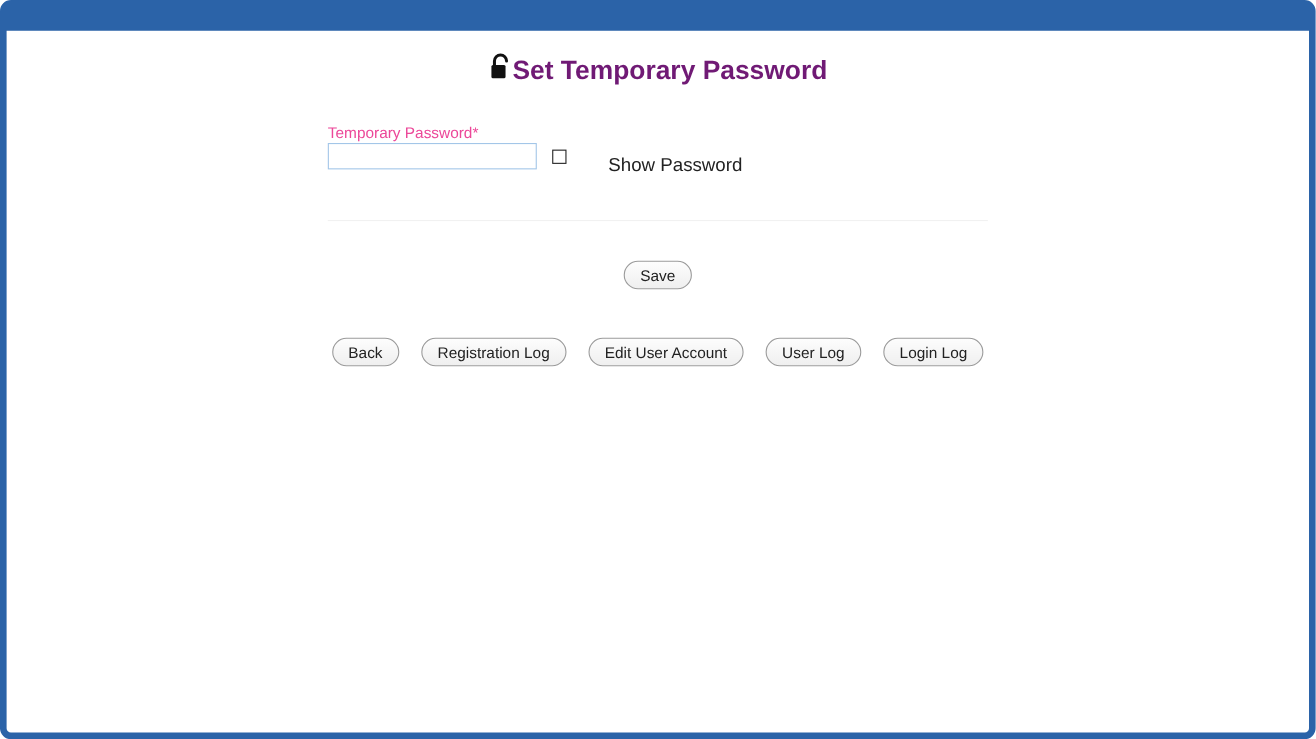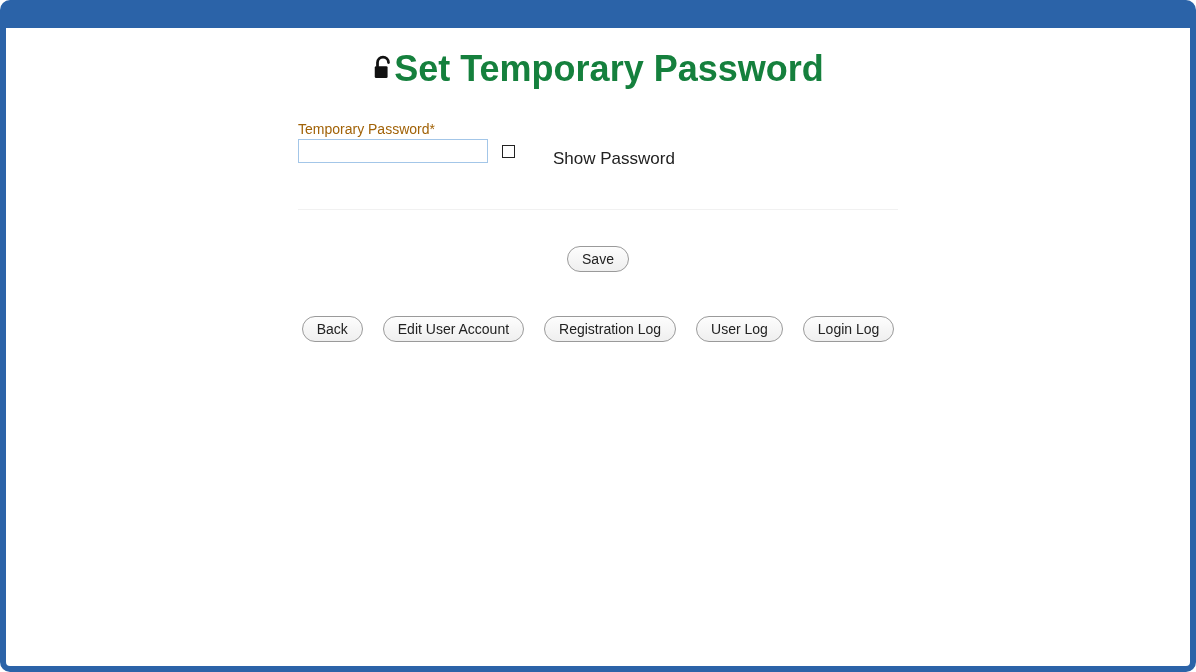--- a/index.html
+++ b/index.html
@@ -25,42 +25,42 @@
       background: #fff;
       position: relative;
     }
     .content {
       width: 600px;
       margin: 0 auto;
       padding-top: 20px;
       text-align: center;
     }
     .page-title {
-      font-size: 36px;
+      font-size: 24px;
       font-weight: 700;
-      color: #15803d;
+      color: #701a75;
       display: inline-flex;
       align-items: center;
       gap: 0;
       margin-bottom: 25px;
     }
     .form-row {
       display: flex;
       align-items: center;
       text-align: left;
       gap: 14px;
       margin-left: 0;
     }
     .field-block {
       display: flex;
       flex-direction: column;
     }
     .field-label {
       font-size: 14px;
-      color: #a16207;
+      color: #ec4899;
       margin-bottom: 2px;
     }
     .text-input {
       width: 190px;
       height: 24px;
       border: 1px solid #a3c6e8;
       background: #fff;
       padding: 2px 4px;
       font-size: 14px;
     }
@@ -137,20 +137,20 @@
     </div>
 
     <hr class="hr">
 
     <div class="save-row">
       <button class="btn">Save</button>
     </div>
 
     <div class="btn-row">
       <button class="btn">Back</button>
+      <button class="btn">Registration Log</button>
       <button class="btn">Edit User Account</button>
-      <button class="btn">Registration Log</button>
       <button class="btn">User Log</button>
       <button class="btn">Login Log</button>
     </div>
 
   </div>
 </div>
 
 </body></html>

